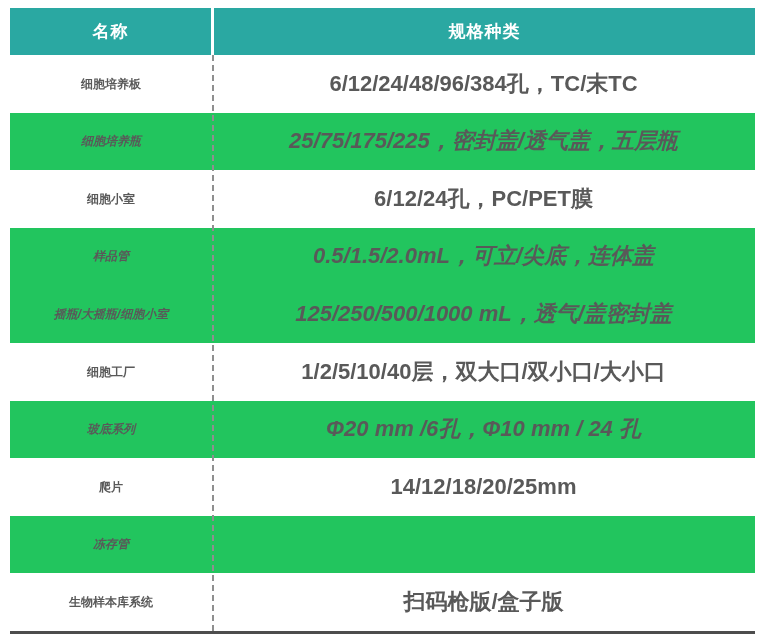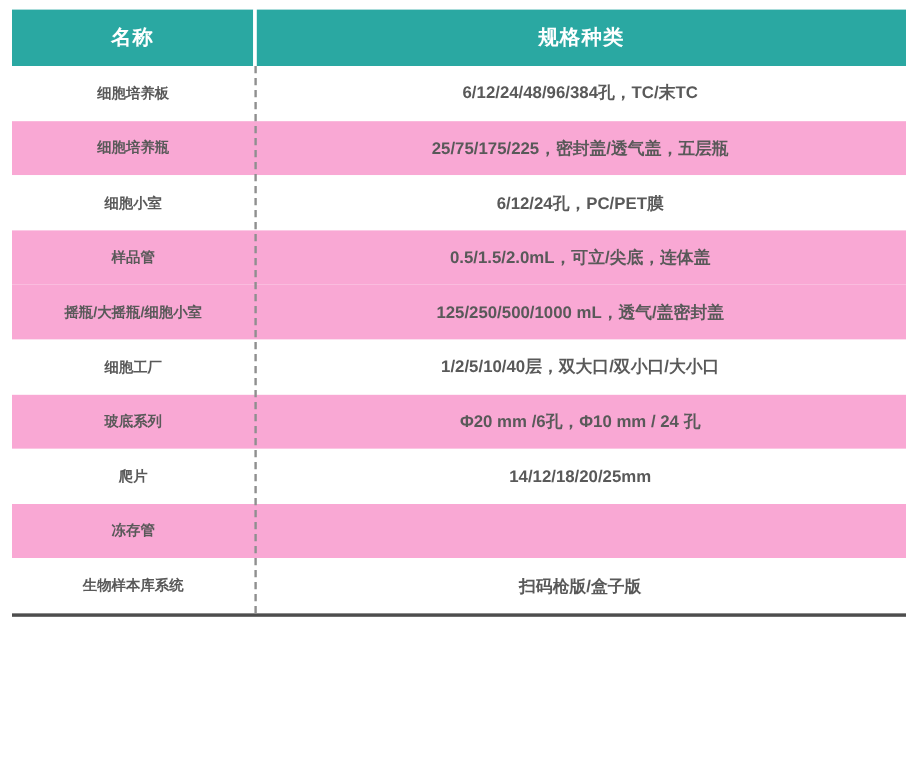--- a/index.html
+++ b/index.html
@@ -13,21 +13,21 @@
     width: 764px;
     height: 644px;
     background: #ffffff;
     overflow: hidden;
   }
   .spec-table {
     position: absolute;
     left: 10px;
     top: 8px;
     width: 745px;
-    height: 506px;
+    height: 626px;
     display: flex;
     flex-direction: column;
     border-bottom: 3px solid #4d4d4d;
     box-sizing: border-box;
   }
   .thead {
     display: flex;
     height: 47px;
     flex: 0 0 47px;
     background: #ffffff;
@@ -58,40 +58,40 @@
     bottom: 0;
     width: 0;
     border-left: 2px dashed #8f8f8f;
     pointer-events: none;
   }
   .tr {
     flex: 1;
     display: flex;
     background: #ffffff;
   }
-  .tr.alt { background: #f9a8d4; }
+  .tr.alt { background: #22c55e; font-style: italic; }
   .td {
     display: flex;
     align-items: center;
     justify-content: center;
     color: #595959;
     font-weight: bold;
     text-align: center;
     line-height: 1.2;
   }
   .td.name {
     width: 202px;
     flex: 0 0 202px;
     font-size: 12px;
     padding: 0 2px;
     box-sizing: border-box;
   }
   .td.spec {
     flex: 1;
-    font-size: 14px;
+    font-size: 22px;
     padding: 0 6px;
     box-sizing: border-box;
   }
 </style>
 </head>
 <body>
 
 <div class="page">
   <div class="spec-table">
 

